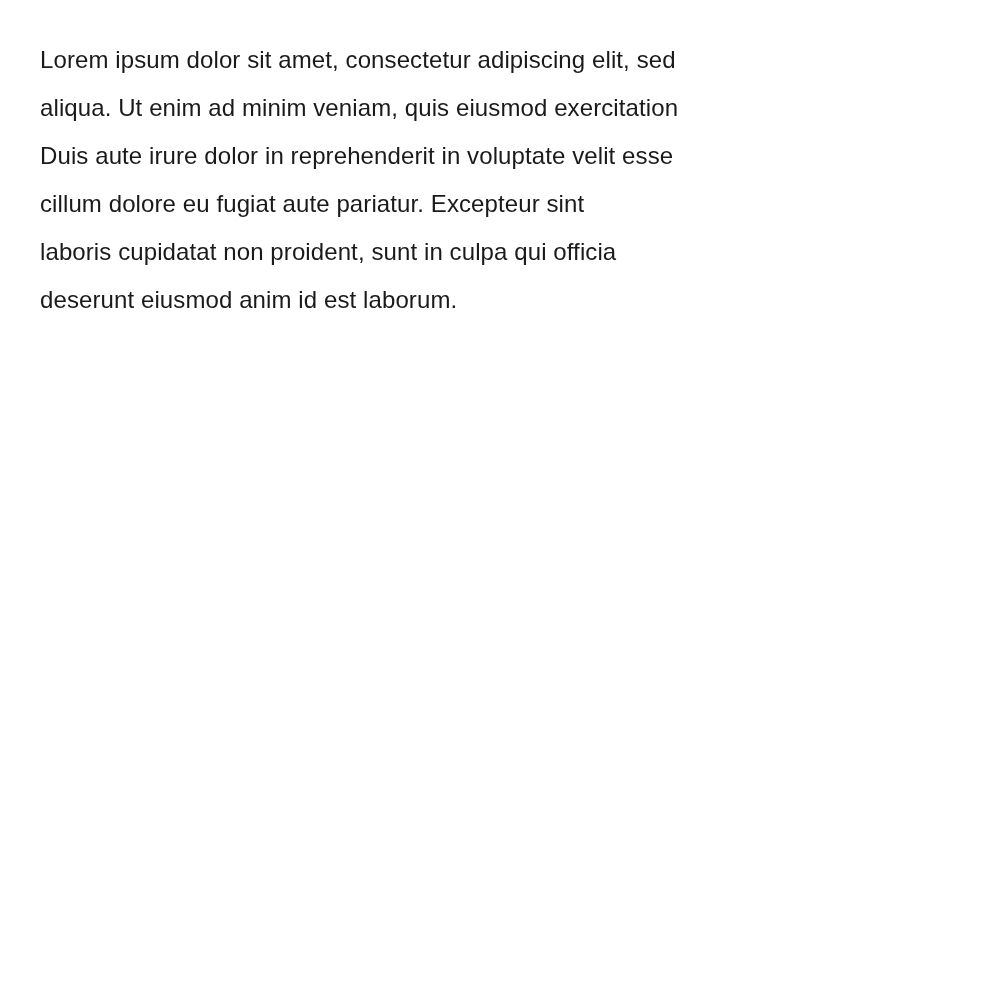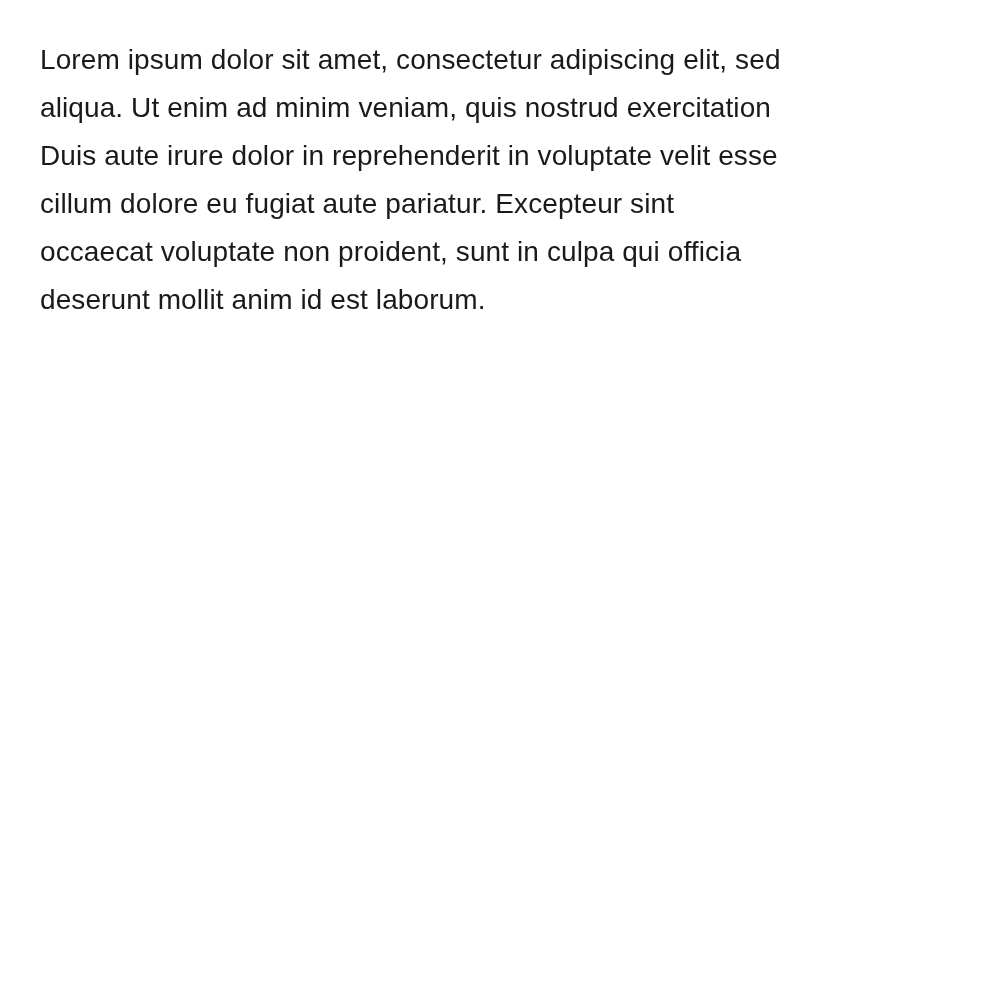--- a/index.html
+++ b/index.html
@@ -17,35 +17,35 @@
     position: relative;
     width: 1000px;
     height: 1000px;
     background: #ffffff;
   }
   .lorem-paragraph {
     position: absolute;
     left: 40px;
     top: 36px;
     width: 920px;
-    font-size: 28px;
+    font-size: 24px;
     line-height: 48px;
     font-weight: 400;
     color: #1a1a1a;
     letter-spacing: 0.1px;
   }
   .lorem-line {
     white-space: nowrap;
   }
 </style>
 </head>
 <body>
 
 <div class="page">
   <div class="lorem-paragraph">
     <div class="lorem-line">Lorem ipsum dolor sit amet, consectetur adipiscing elit, sed</div>
-    <div class="lorem-line">aliqua. Ut enim ad minim veniam, quis nostrud exercitation</div>
+    <div class="lorem-line">aliqua. Ut enim ad minim veniam, quis eiusmod exercitation</div>
     <div class="lorem-line">Duis aute irure dolor in reprehenderit in voluptate velit esse</div>
     <div class="lorem-line">cillum dolore eu fugiat aute pariatur. Excepteur sint</div>
-    <div class="lorem-line">occaecat voluptate non proident, sunt in culpa qui officia</div>
-    <div class="lorem-line">deserunt mollit anim id est laborum.</div>
+    <div class="lorem-line">laboris cupidatat non proident, sunt in culpa qui officia</div>
+    <div class="lorem-line">deserunt eiusmod anim id est laborum.</div>
   </div>
 </div>
 
 </body></html>

